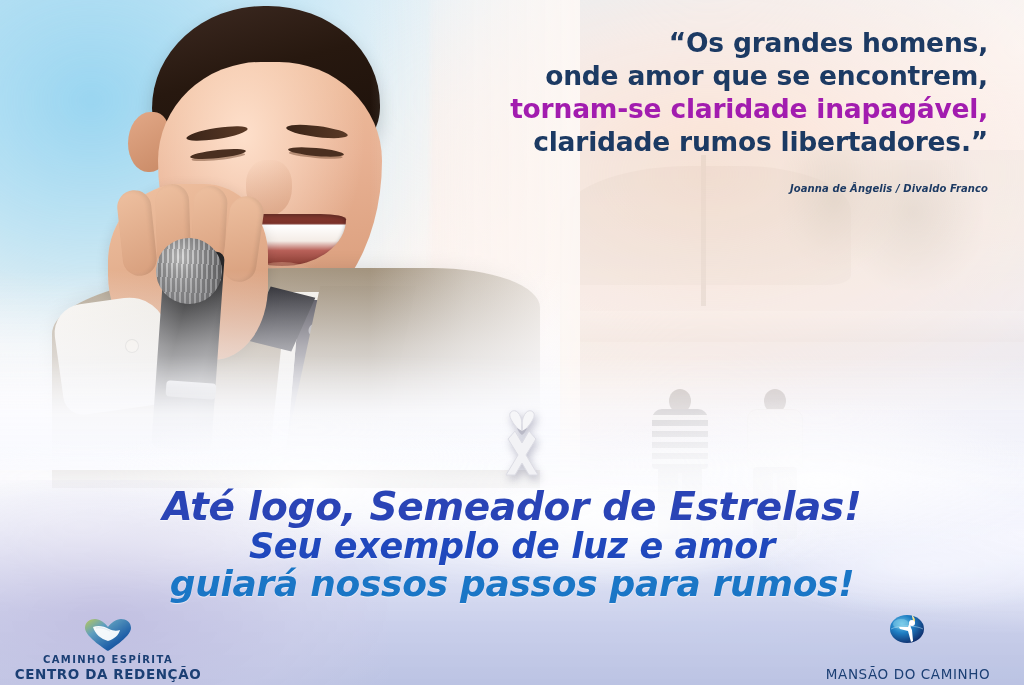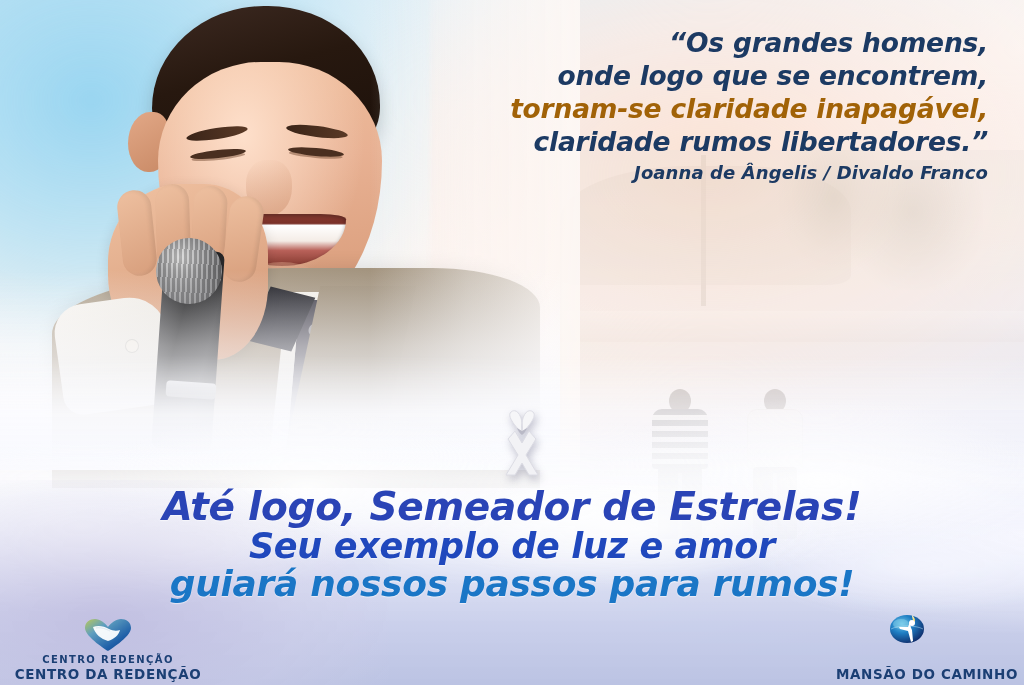--- a/index.html
+++ b/index.html
@@ -282,33 +282,32 @@
     filter:drop-shadow(2px 4px 4px rgba(90,90,120,.35));
   }
 
   
   .quote-block{
     position:absolute; right:36px; top:26px; width:620px;
     text-align:right;
   }
   .quote-line{
     font-family:"DejaVu Sans","Liberation Sans",sans-serif;
-    font-style:italic;
     font-weight:bold;
     font-size:26.5px;
     line-height:33px;
     letter-spacing:-.2px;
     color:#1c3a63;
     white-space:nowrap;
   }
   .quote-author{
-    margin-top:4px;
+    margin-top:25px;
     font-style:italic;
     font-weight:bold;
-    font-size:18px;
+    font-size:10px;
     letter-spacing:.1px;
     color:#1c3a63;
   }
 
   .tribute{
     position:absolute; left:0; right:0; top:486px;
     text-align:center;
   }
   .tribute-line{
     font-style:italic;
@@ -329,21 +328,21 @@
   .logo-left{left:8px; width:200px;}
   .logo-right{right:6px; width:220px;}
   .logo-mark{height:36px; display:flex; align-items:center; justify-content:center;}
   .logo-t1{
     font-size:10px; font-weight:bold; letter-spacing:1.4px; line-height:13px;
   }
   .logo-t2{
     font-size:13.5px; font-weight:bold; letter-spacing:.6px; line-height:16px;
   }
   .logo-single{
-    font-size:13.5px; font-weight:bold; letter-spacing:.6px; line-height:16px; margin-top:21px;text-align:right;
+    font-size:13.5px; font-weight:normal; letter-spacing:.6px; line-height:16px; margin-top:21px;
   }
 </style>
 </head>
 <body>
 
 <div id="poster">
 
   <div class="bg-base"></div>
   <div class="bg-rosy"></div>
   <div class="bg-sky"></div>
@@ -399,22 +398,22 @@
     <div class="portrait-fade-r"></div>
     <div class="portrait-fade"></div>
   </div>
 
   <div class="clouds"></div>
   <div class="clouds-soft"></div>
   <div class="lavender-left"></div>
 
   <div class="quote-block">
     <div class="quote-line" style="color: rgb(28, 58, 99);">“Os grandes homens,</div>
-    <div class="quote-line" style="color: rgb(28, 58, 99);">onde logo que se encontrem,</div>
-    <div class="quote-line" style="color: #a16207;">tornam-se claridade inapagável,</div>
+    <div class="quote-line" style="color: rgb(28, 58, 99);">onde amor que se encontrem,</div>
+    <div class="quote-line" style="color: #a21caf;">tornam-se claridade inapagável,</div>
     <div class="quote-line" style="color: rgb(28, 58, 99);">claridade rumos libertadores.”</div>
     <div class="quote-author" style="color: rgb(28, 58, 99);">Joanna de Ângelis / Divaldo Franco</div>
   </div>
 
   <svg class="ribbon" viewBox="0 0 66 78">
     <path d="M33 24 C33 24 16 8 22 3 C28 -2 35 8 33 24 Z
              M33 24 C33 24 50 8 44 3 C38 -2 31 8 33 24 Z" fill="#f6f6f8" stroke="#dcdce4" stroke-width="1"></path>
     <path d="M26 22 L33 34 L40 22 L47 30 L37 46 L49 66 L40 66 L33 54 L26 66 L17 66 L29 46 L19 30 Z" fill="#f2f2f5" stroke="#dcdce4" stroke-width="1"></path>
     <path d="M28 19 C30 24 33 26 33 26 C33 26 36 24 38 19 L33 22 Z" fill="#b9b9c6"></path>
   </svg>
@@ -434,21 +433,21 @@
             <stop offset="30%" stop-color="#5f9fbf"></stop>
             <stop offset="70%" stop-color="#1f5fa8"></stop>
             <stop offset="100%" stop-color="#123f7d"></stop>
           </linearGradient>
         </defs>
         <path d="M26 33 C26 33 3 19 3 10 C3 4 8 1 13 1 C18 1 23 5 26 9 C29 5 34 1 39 1 C44 1 49 4 49 10 C49 19 26 33 26 33 Z" fill="url(#hg)"></path>
         <path d="M11 9 C16 7 22 8 27 11 C31 13 35 13 38 12 C37 17 32 21 26 23 C19 21 13 16 11 9 Z" fill="#ffffff" opacity=".94"></path>
         <path d="M14 10 C19 9 24 11 28 13" stroke="#dfe8f0" stroke-width="1" fill="none"></path>
       </svg>
     </div>
-    <div class="logo-t1">CENTRO REDENÇÃO</div>
+    <div class="logo-t1">CAMINHO ESPÍRITA</div>
     <div class="logo-t2">CENTRO DA REDENÇÃO</div>
   </div>
 
   <div class="logo logo-right" style="color: rgb(27, 63, 116);">
     <div class="logo-mark">
       <svg width="44" height="36" viewBox="0 0 44 36">
         <defs>
           <radialGradient id="gg" cx="35%" cy="32%" r="72%">
             <stop offset="0%" stop-color="#6fc6e8"></stop>
             <stop offset="45%" stop-color="#1f7fc4"></stop>

